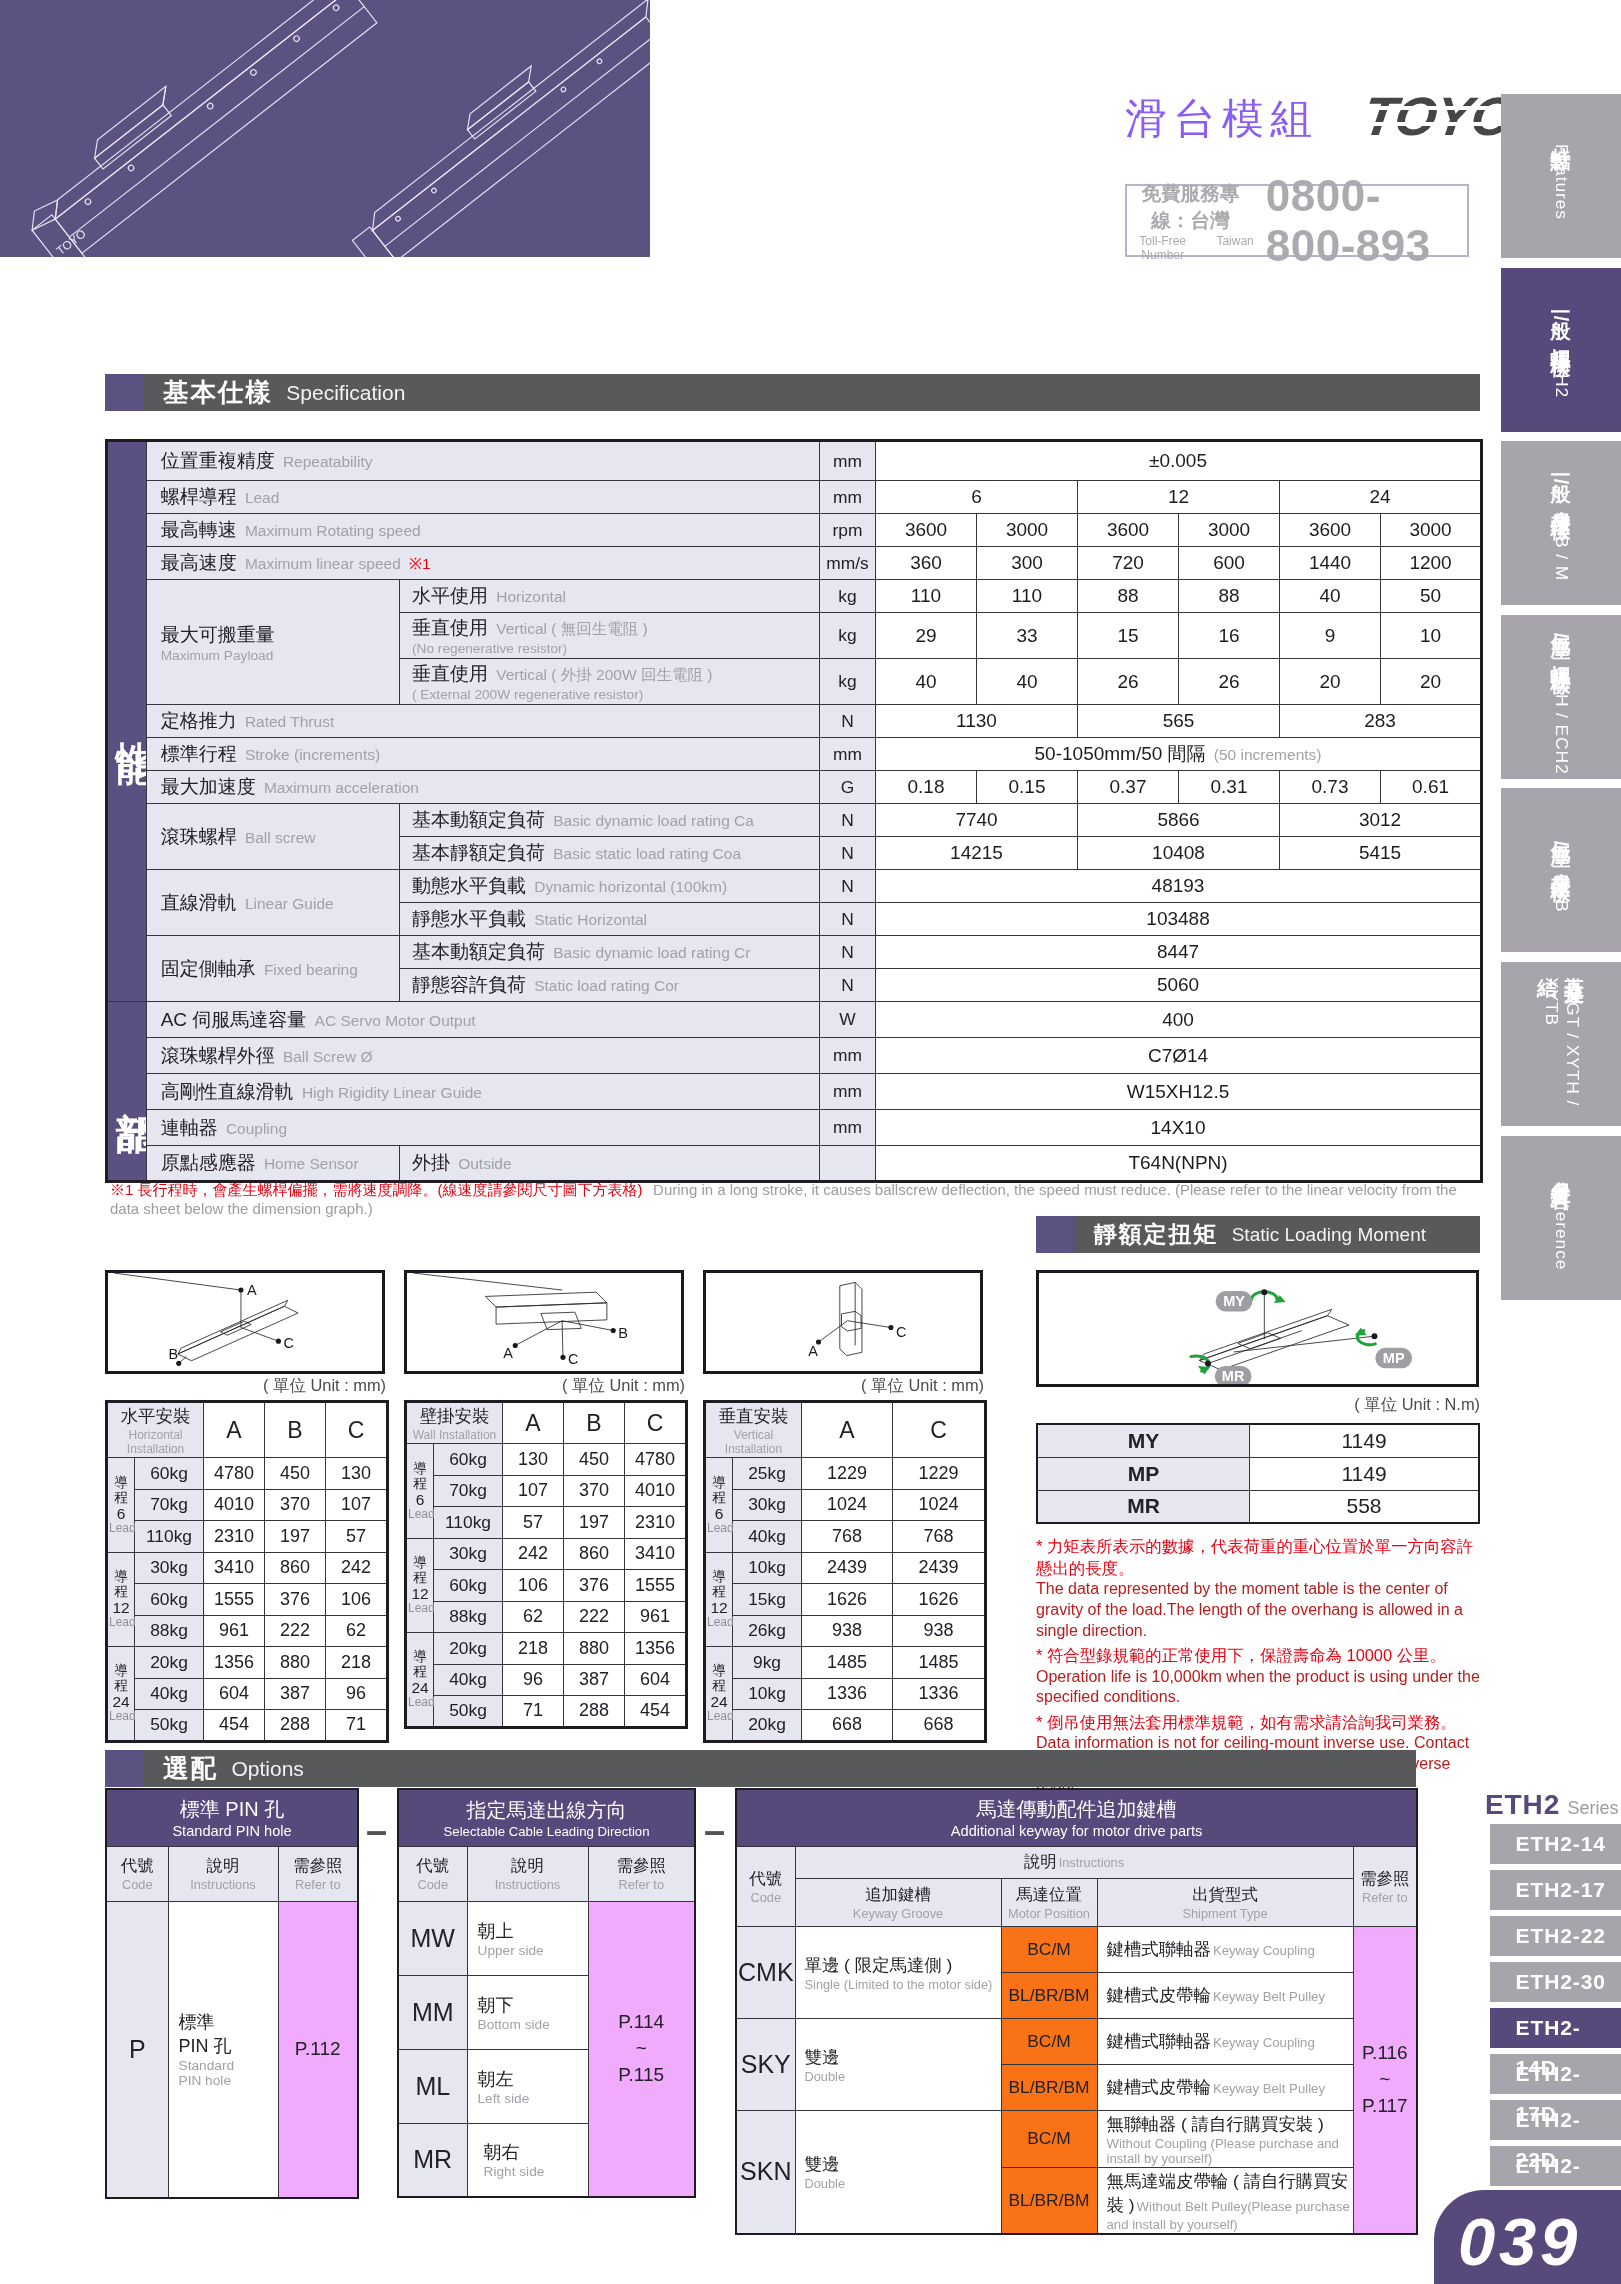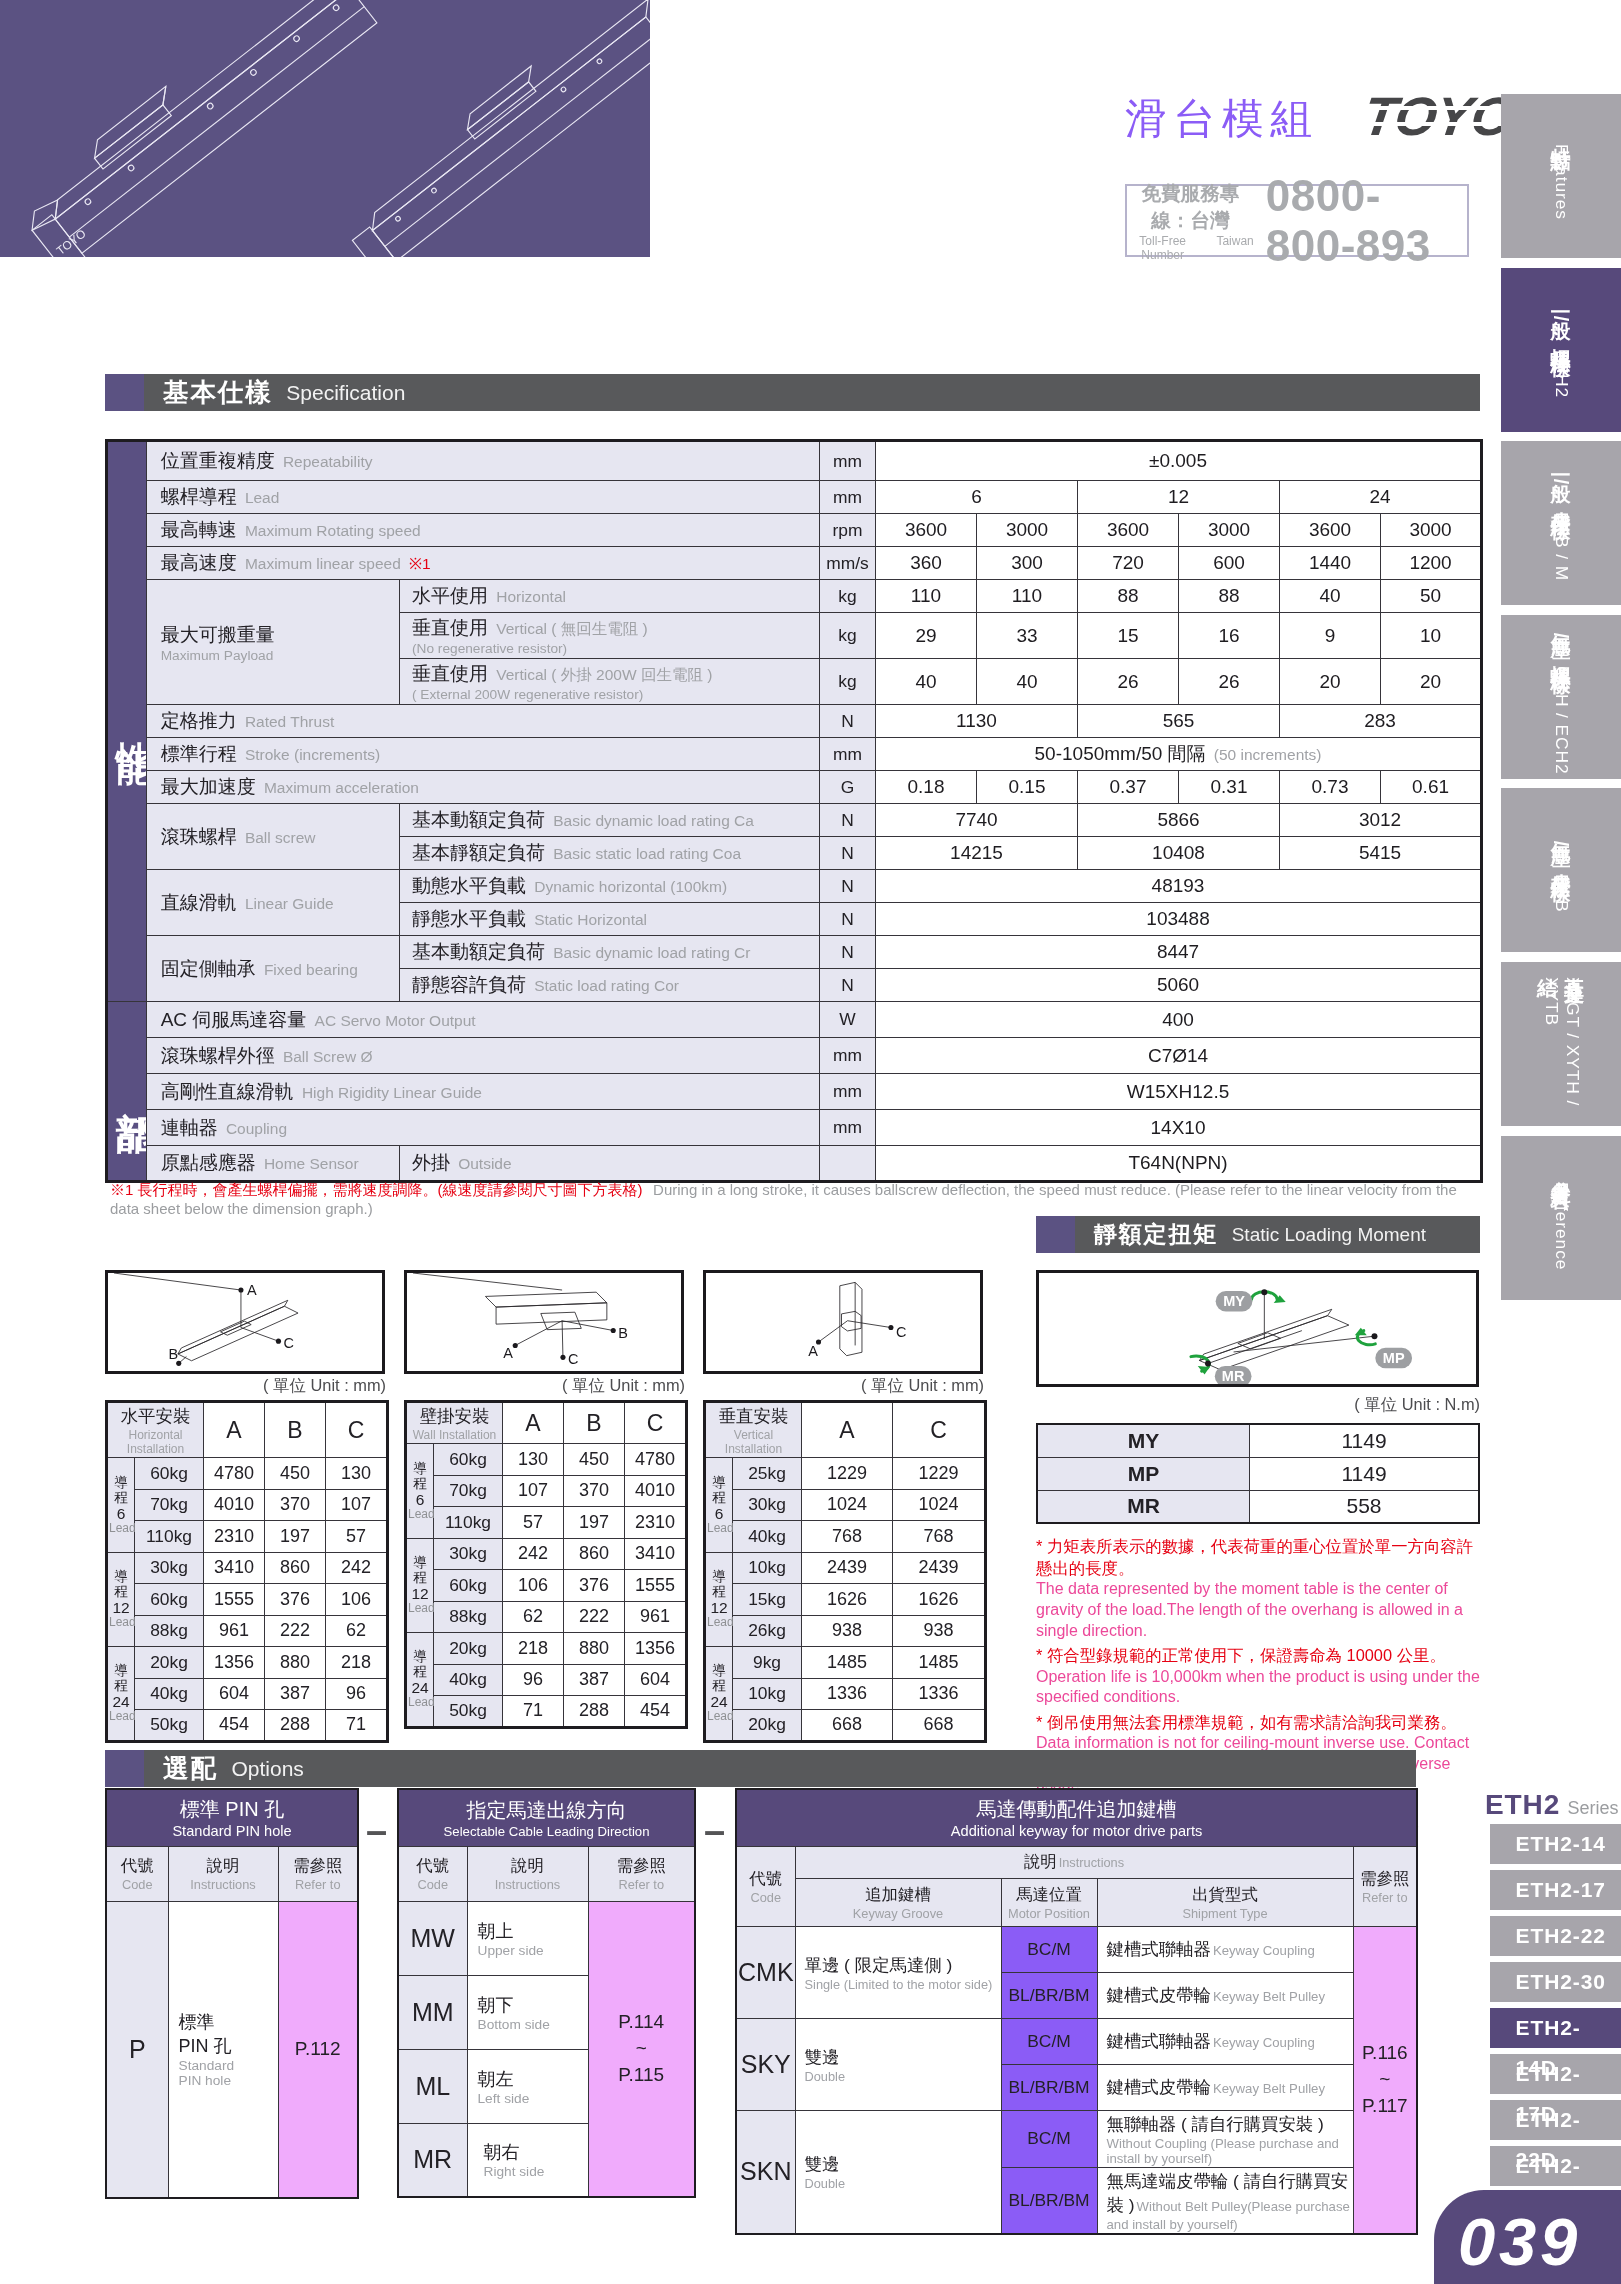--- a/index.html
+++ b/index.html
@@ -74,42 +74,42 @@
   .ovl-en{font-size:12px;color:#8f9194;}
   .ov-w{background:#e6e6f1;font-size:17.4px;}
   .ov-v{background:#fff;font-size:18px;}
   .momt{position:absolute;left:1036px;top:1423px;width:444px;border:2.7px solid #1e1c20;}
   .momt td{border:1.4px solid #36343a;text-align:center;}
   .m-l{background:#e6e6f1;font-weight:bold;font-size:21px;width:209px;}
   .m-v{background:#fff;font-size:21px;}
   .notes{left:1036px;top:1535px;width:452px;}
   .note{margin-bottom:2.7px;}
   .note-zh{color:#e60012;font-size:16.4px;line-height:1.35;}
-  .note-en{color:#ec4899;font-size:16px;line-height:1.3;}
+  .note-en{color:#b91c1c;font-size:16px;line-height:1.3;}
 
   
   .opt-code{font-size:68px;font-weight:bold;color:#545456;text-align:center;line-height:1;}
   .opt-dash{font-size:38px;font-weight:bold;color:#545456;text-align:center;}
   .uline{height:3.2px;background:#1b191d;}
   .opt{position:absolute;top:1788px;border:2.7px solid #1e1c20;}
   .opt th,.opt td{border:1.4px solid #36343a;text-align:center;vertical-align:middle;}
   .opt-head{background:#57497b;color:#fff;font-weight:normal;}
   .oh-zh{font-size:20px;}
   .oh-en{font-size:14.6px;}
   .colh{background:#e6e6f1;font-weight:normal;}
   .ch-zh{font-size:16.4px;}
   .ch-en{font-size:12.8px;color:#a0a2a6;}
   .codecell{background:#e6e6f1;font-size:25px;}
   .instr .lz{font-size:18px;}
   .instr .le2{font-size:13.7px;}
   .refcell{font-size:19px;background:#f0abfc;line-height:1.4;}
   .ship{text-align:left !important;padding-left:9px;}
   .ship .lz{font-size:17.4px;}
   .ship .le2{font-size:13.2px;}
-  .pos{font-size:17.4px;background:#8b5cf6;}
+  .pos{font-size:17.4px;background:#f97316;}
   .groove .lz{font-size:17.4px;}
   .groove .le2{font-size:12.8px;}
 
   
   .series-title{left:1485px;top:1789px;}
   .ser-main{font-size:28px;font-weight:bold;color:#57497b;letter-spacing:0.9px;}
   .ser-sub{font-size:18px;color:#9b9da0;margin-left:7.3px;}
   .series{left:1490px;top:1824px;width:131px;}
   .ser-item{height:40px;margin-bottom:6px;background:#a7a5ab;color:#fff;font-size:21px;font-weight:bold;
             letter-spacing:0.9px;line-height:40px;padding-left:25.6px;}

